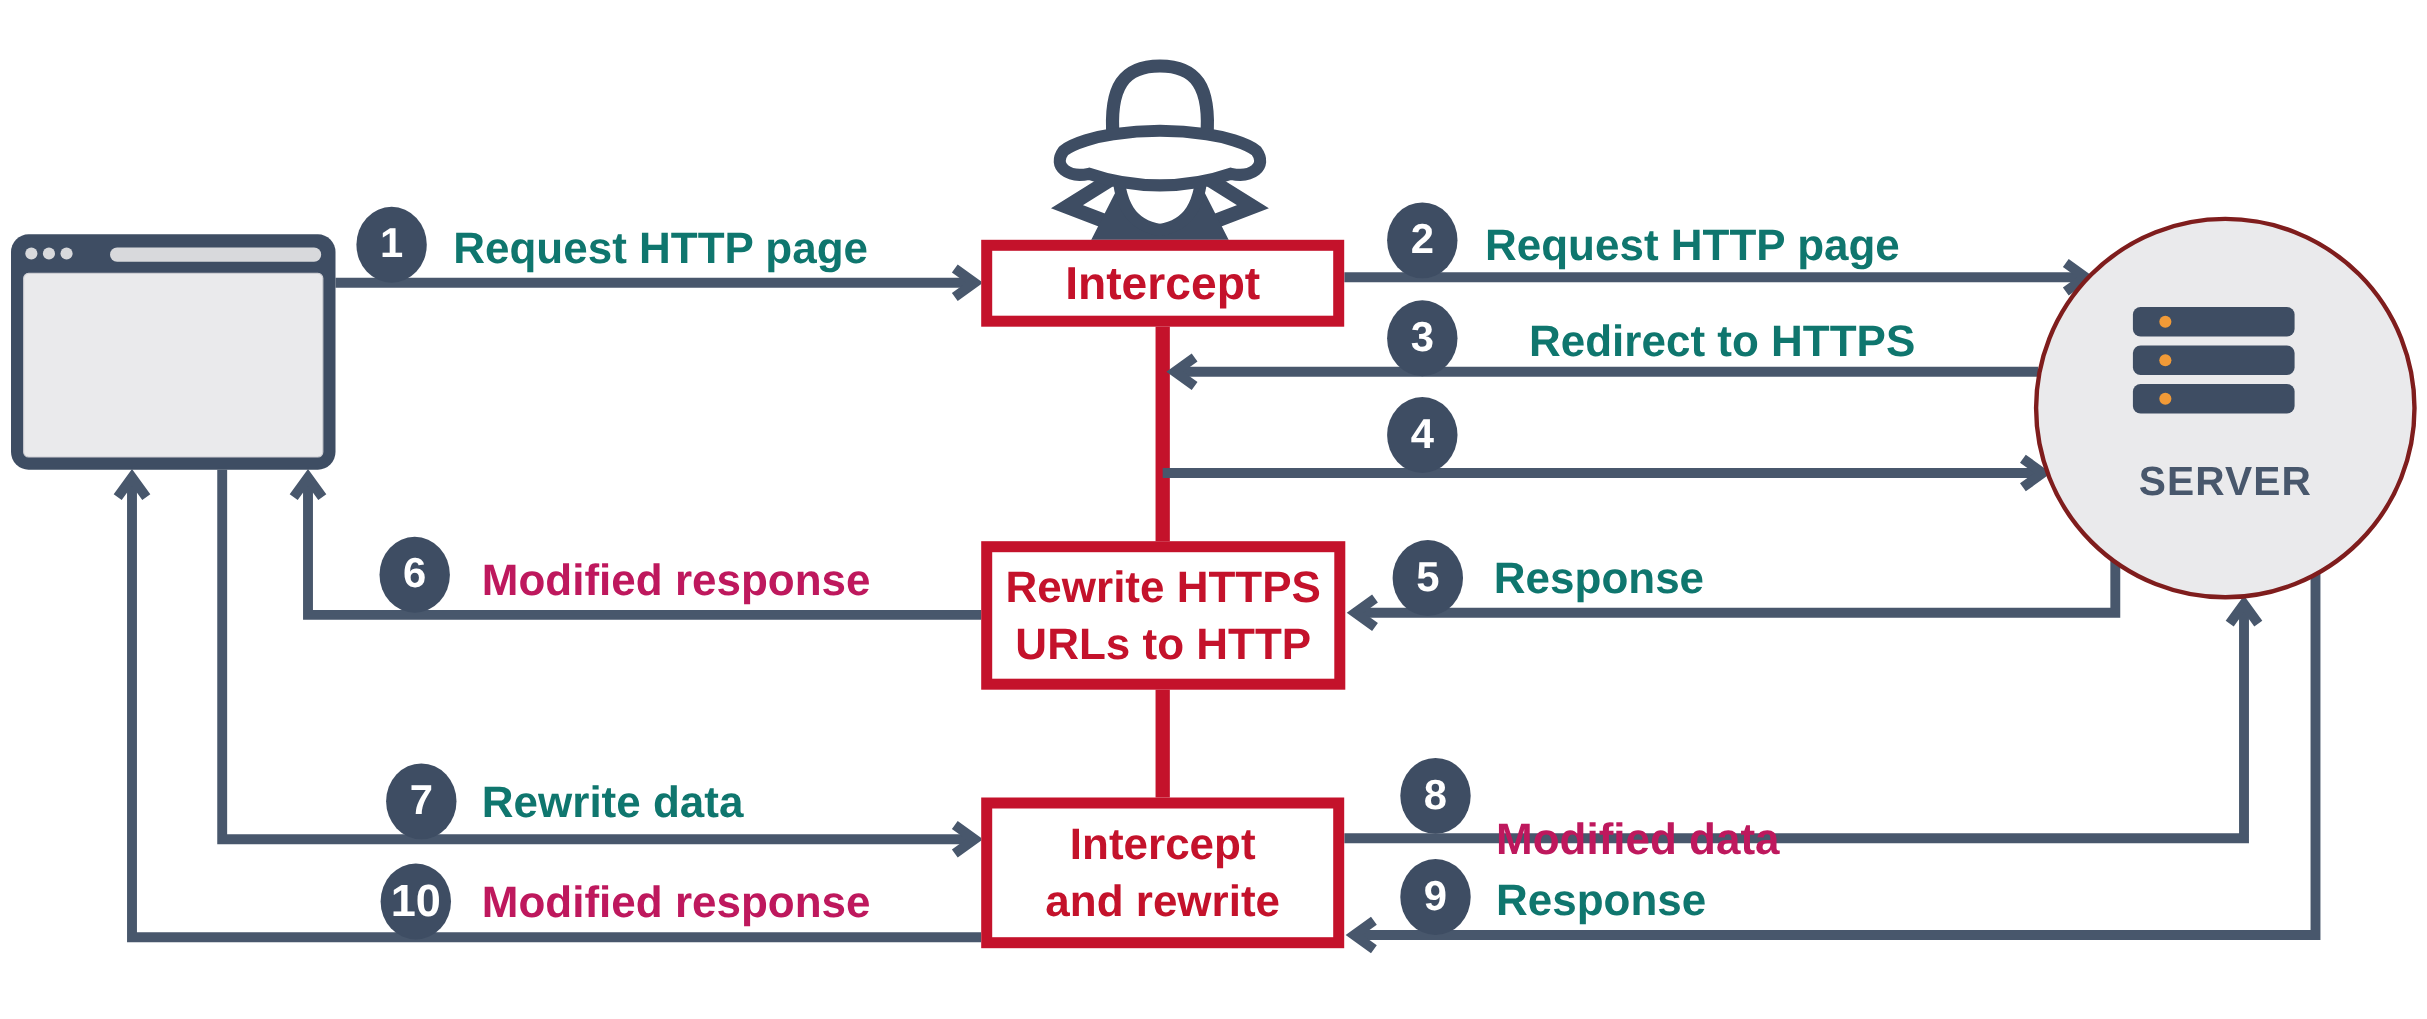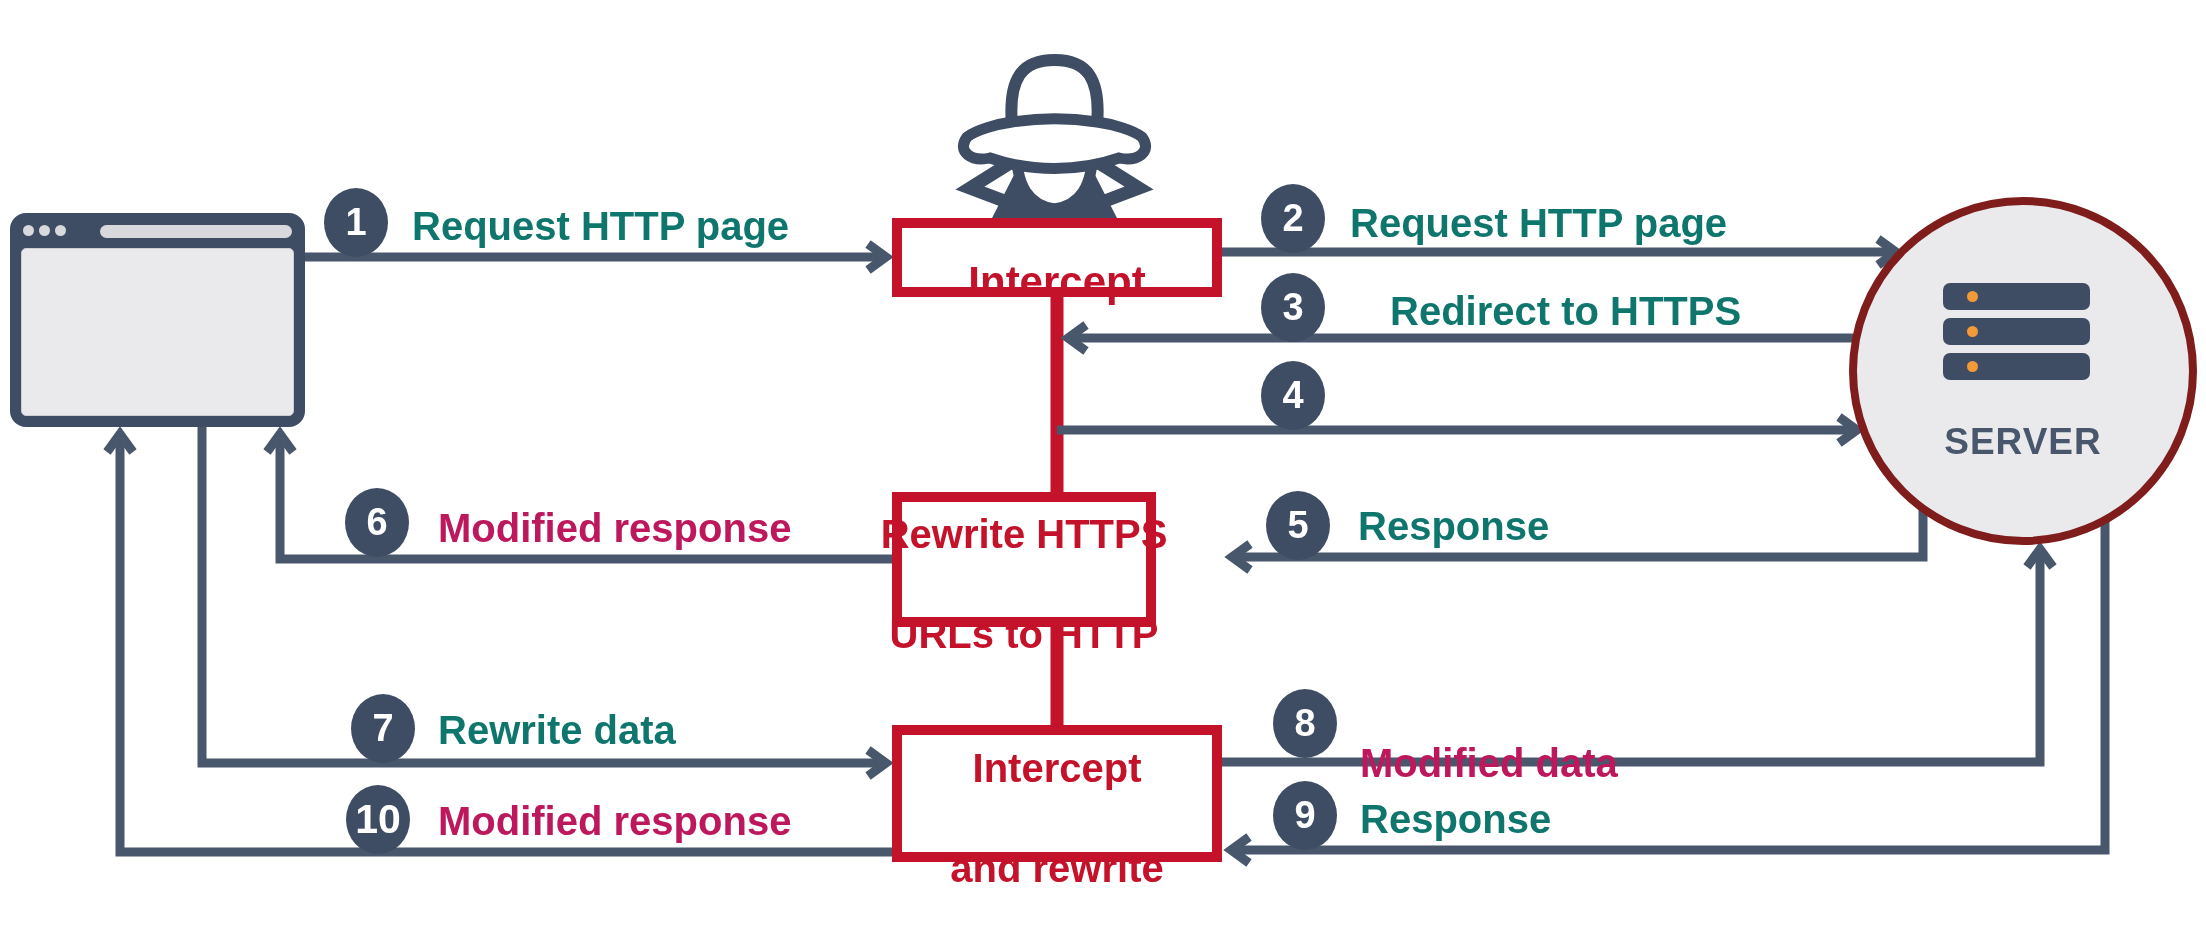--- a/index.html
+++ b/index.html
@@ -9,30 +9,30 @@
   }
   .wires{position:absolute;left:0;top:0;z-index:1;}
   .node{position:absolute;z-index:2;}
   
   .browser{background:#3E4D63;border-radius:16px;}
   .browser .panel{position:absolute;left:11px;right:11px;top:35px;bottom:11px;
     background:#EAEAEC;border:1px solid #cdced3;border-radius:5px;}
   .browser .dot{position:absolute;width:11px;height:11px;border-radius:50%;background:#D8D9DC;top:12px;}
   .browser .urlbar{position:absolute;left:90px;top:12px;width:192px;height:13px;border-radius:7px;background:#D8D9DC;}
   
-  .server{width:348px;height:348px;border-radius:50%;border:8px solid #7f1d1d;background:#EAEAEC;box-sizing:border-box;}
+  .server{width:348px;height:348px;border-radius:50%;border:4px solid #7f1d1d;background:#EAEAEC;box-sizing:border-box;}
   .server .bar{position:absolute;left:86px;width:147px;height:27px;border-radius:7px;background:#3E4D63;}
   .server .led{position:absolute;left:110px;width:11px;height:11px;border-radius:50%;background:#F19A37;}
   .server .srvlabel{position:absolute;left:0;top:216px;width:100%;text-align:center;
     font-weight:bold;font-size:37px;letter-spacing:1px;color:#48576C;}
   
   .rbox{position:absolute;z-index:3;background:#ffffff;border:10px solid #C4122B;box-sizing:border-box;
     display:flex;flex-direction:column;align-items:center;justify-content:center;
     color:#C4122B;font-weight:bold;text-align:center;}
-  .rbox .l1,.rbox .l2{line-height:52px;font-size:40px;white-space:nowrap;margin-top:48px;}
+  .rbox .l1,.rbox .l2{line-height:52px;font-size:40px;white-space:nowrap;}
   
   .badge{position:absolute;z-index:4;width:64px;height:69px;border-radius:50%;background:#3E4D63;
     color:#ffffff;font-weight:bold;font-size:38px;display:flex;align-items:center;justify-content:center;}
   .badge.small{font-size:41px;}
   
   .lbl{position:absolute;z-index:4;font-weight:bold;font-size:40px;line-height:42px;
     color:#0f766e;white-space:nowrap;}
   .lbl.red{color:#be185d;}
 </style>
 </head>
@@ -97,21 +97,21 @@
       <span class="led" style="top:86px;"></span>
       <span class="led" style="top:121px;"></span>
       <span class="led" style="top:156px;"></span>
     </div>
     <div class="srvlabel">SERVER</div>
   </div>
 
   <div class="rbox" style="left:892px;top:218px;width:330px;height:79px;">
     <div class="l1" style="font-size:42px;">Intercept</div>
   </div>
-  <div class="rbox" style="left:892px;top:492px;width:264px;height:135px;">
+  <div class="rbox" style="left:892px;top:492px;width:331px;height:135px;">
     <div class="l1">Rewrite HTTPS</div>
     <div class="l2">URLs to HTTP</div>
   </div>
   <div class="rbox" style="left:892px;top:725px;width:330px;height:137px;">
     <div class="l1">Intercept</div>
     <div class="l2">and rewrite</div>
   </div>
 
   <div class="badge" style="left:324px;top:188px;">1</div>
   <div class="badge" style="left:1261px;top:184px;">2</div>

